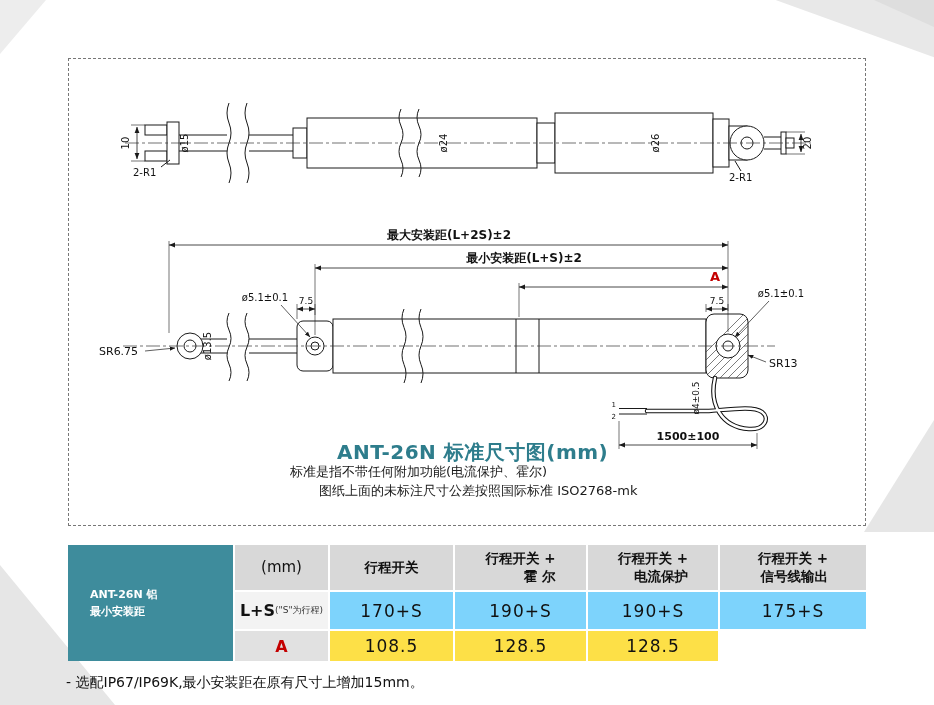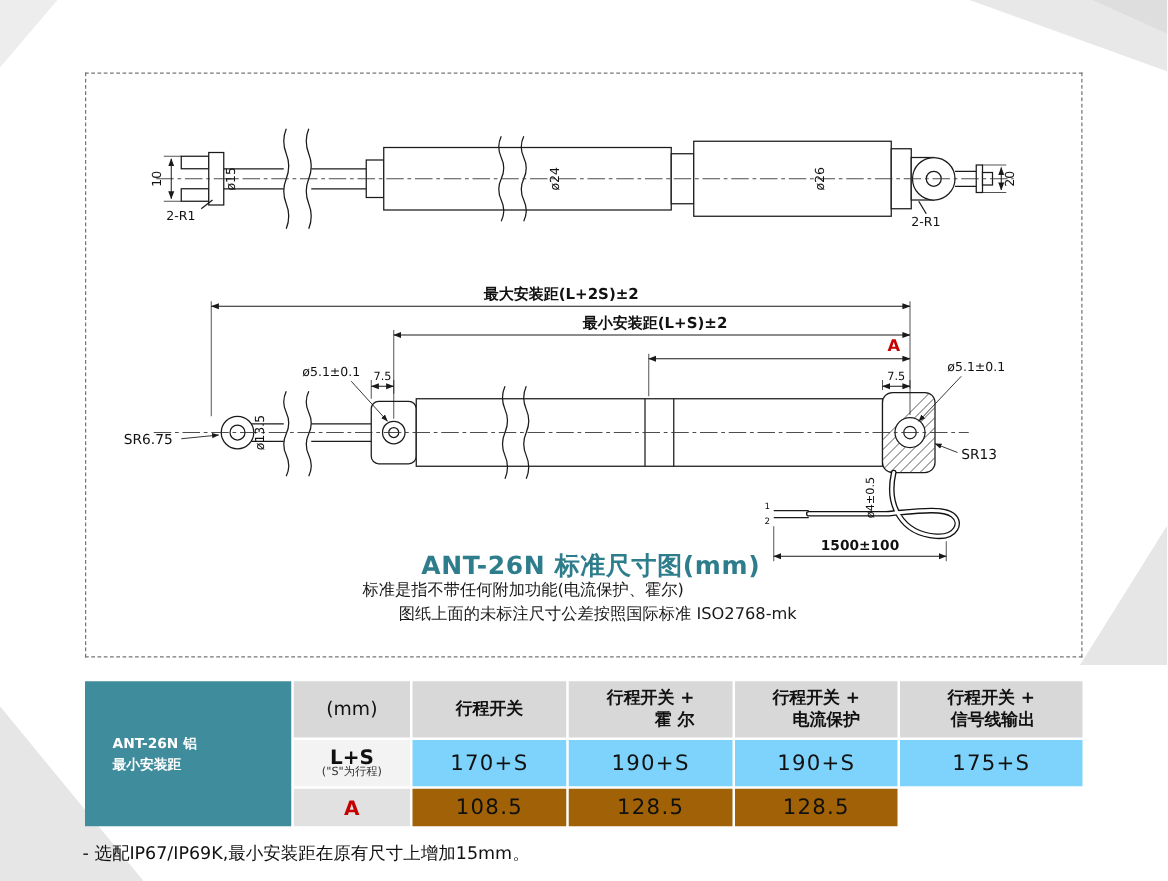--- a/index.html
+++ b/index.html
@@ -43,26 +43,26 @@
   
   .spec-table{position:absolute;left:68px;top:545px;width:798px;height:116px;z-index:1;
       display:grid;grid-template-columns:165px 93px 123px 131px 130px 146px;
       grid-template-rows:45px 37px 30px;gap:2px;background:#fff;}
   .cell{display:flex;align-items:center;justify-content:center;text-align:right;box-sizing:border-box;}
   .side{grid-row:1/4;grid-column:1;background:var(--teal,#3e8c9c);color:#fff;
       flex-direction:column;align-items:flex-start;justify-content:center;
       padding-left:22px;font-size:11px;font-weight:bold;line-height:1.55;}
   .head{background:#d8d8d8;font-size:13.5px;font-weight:bold;white-space:pre-line;line-height:1.3;}
   .unit{font-size:15px;font-weight:normal;}
-  .lbl0{background:#f3f3f3;flex-direction:column;line-height:1.1;}
+  .lbl0{background:#f3f3f3;flex-direction:row;line-height:1.1;}
   .lbl0 .big{font-size:16px;font-weight:bold;}
   .lbl0 .small{font-size:9px;color:#333;}
   .lbl1{background:#e1e1e1;font-size:16px;font-weight:bold;color:var(--red,#c40000);}
   .v0{background:#7dd3fc;font-size:17px;letter-spacing:1px;}
-  .v1{background:#a16207;font-size:17px;letter-spacing:1px;}
+  .v1{background:#fde047;font-size:17px;letter-spacing:1px;}
 
   .footnote{position:absolute;left:66px;top:674px;font-size:14px;z-index:2;color:#111;}
 </style>
 </head>
 <body>
 
 <div class="page">
   <div class="deco deco-tl"></div>
   <div class="deco deco-tr"></div>
   <div class="deco deco-tr2"></div>

